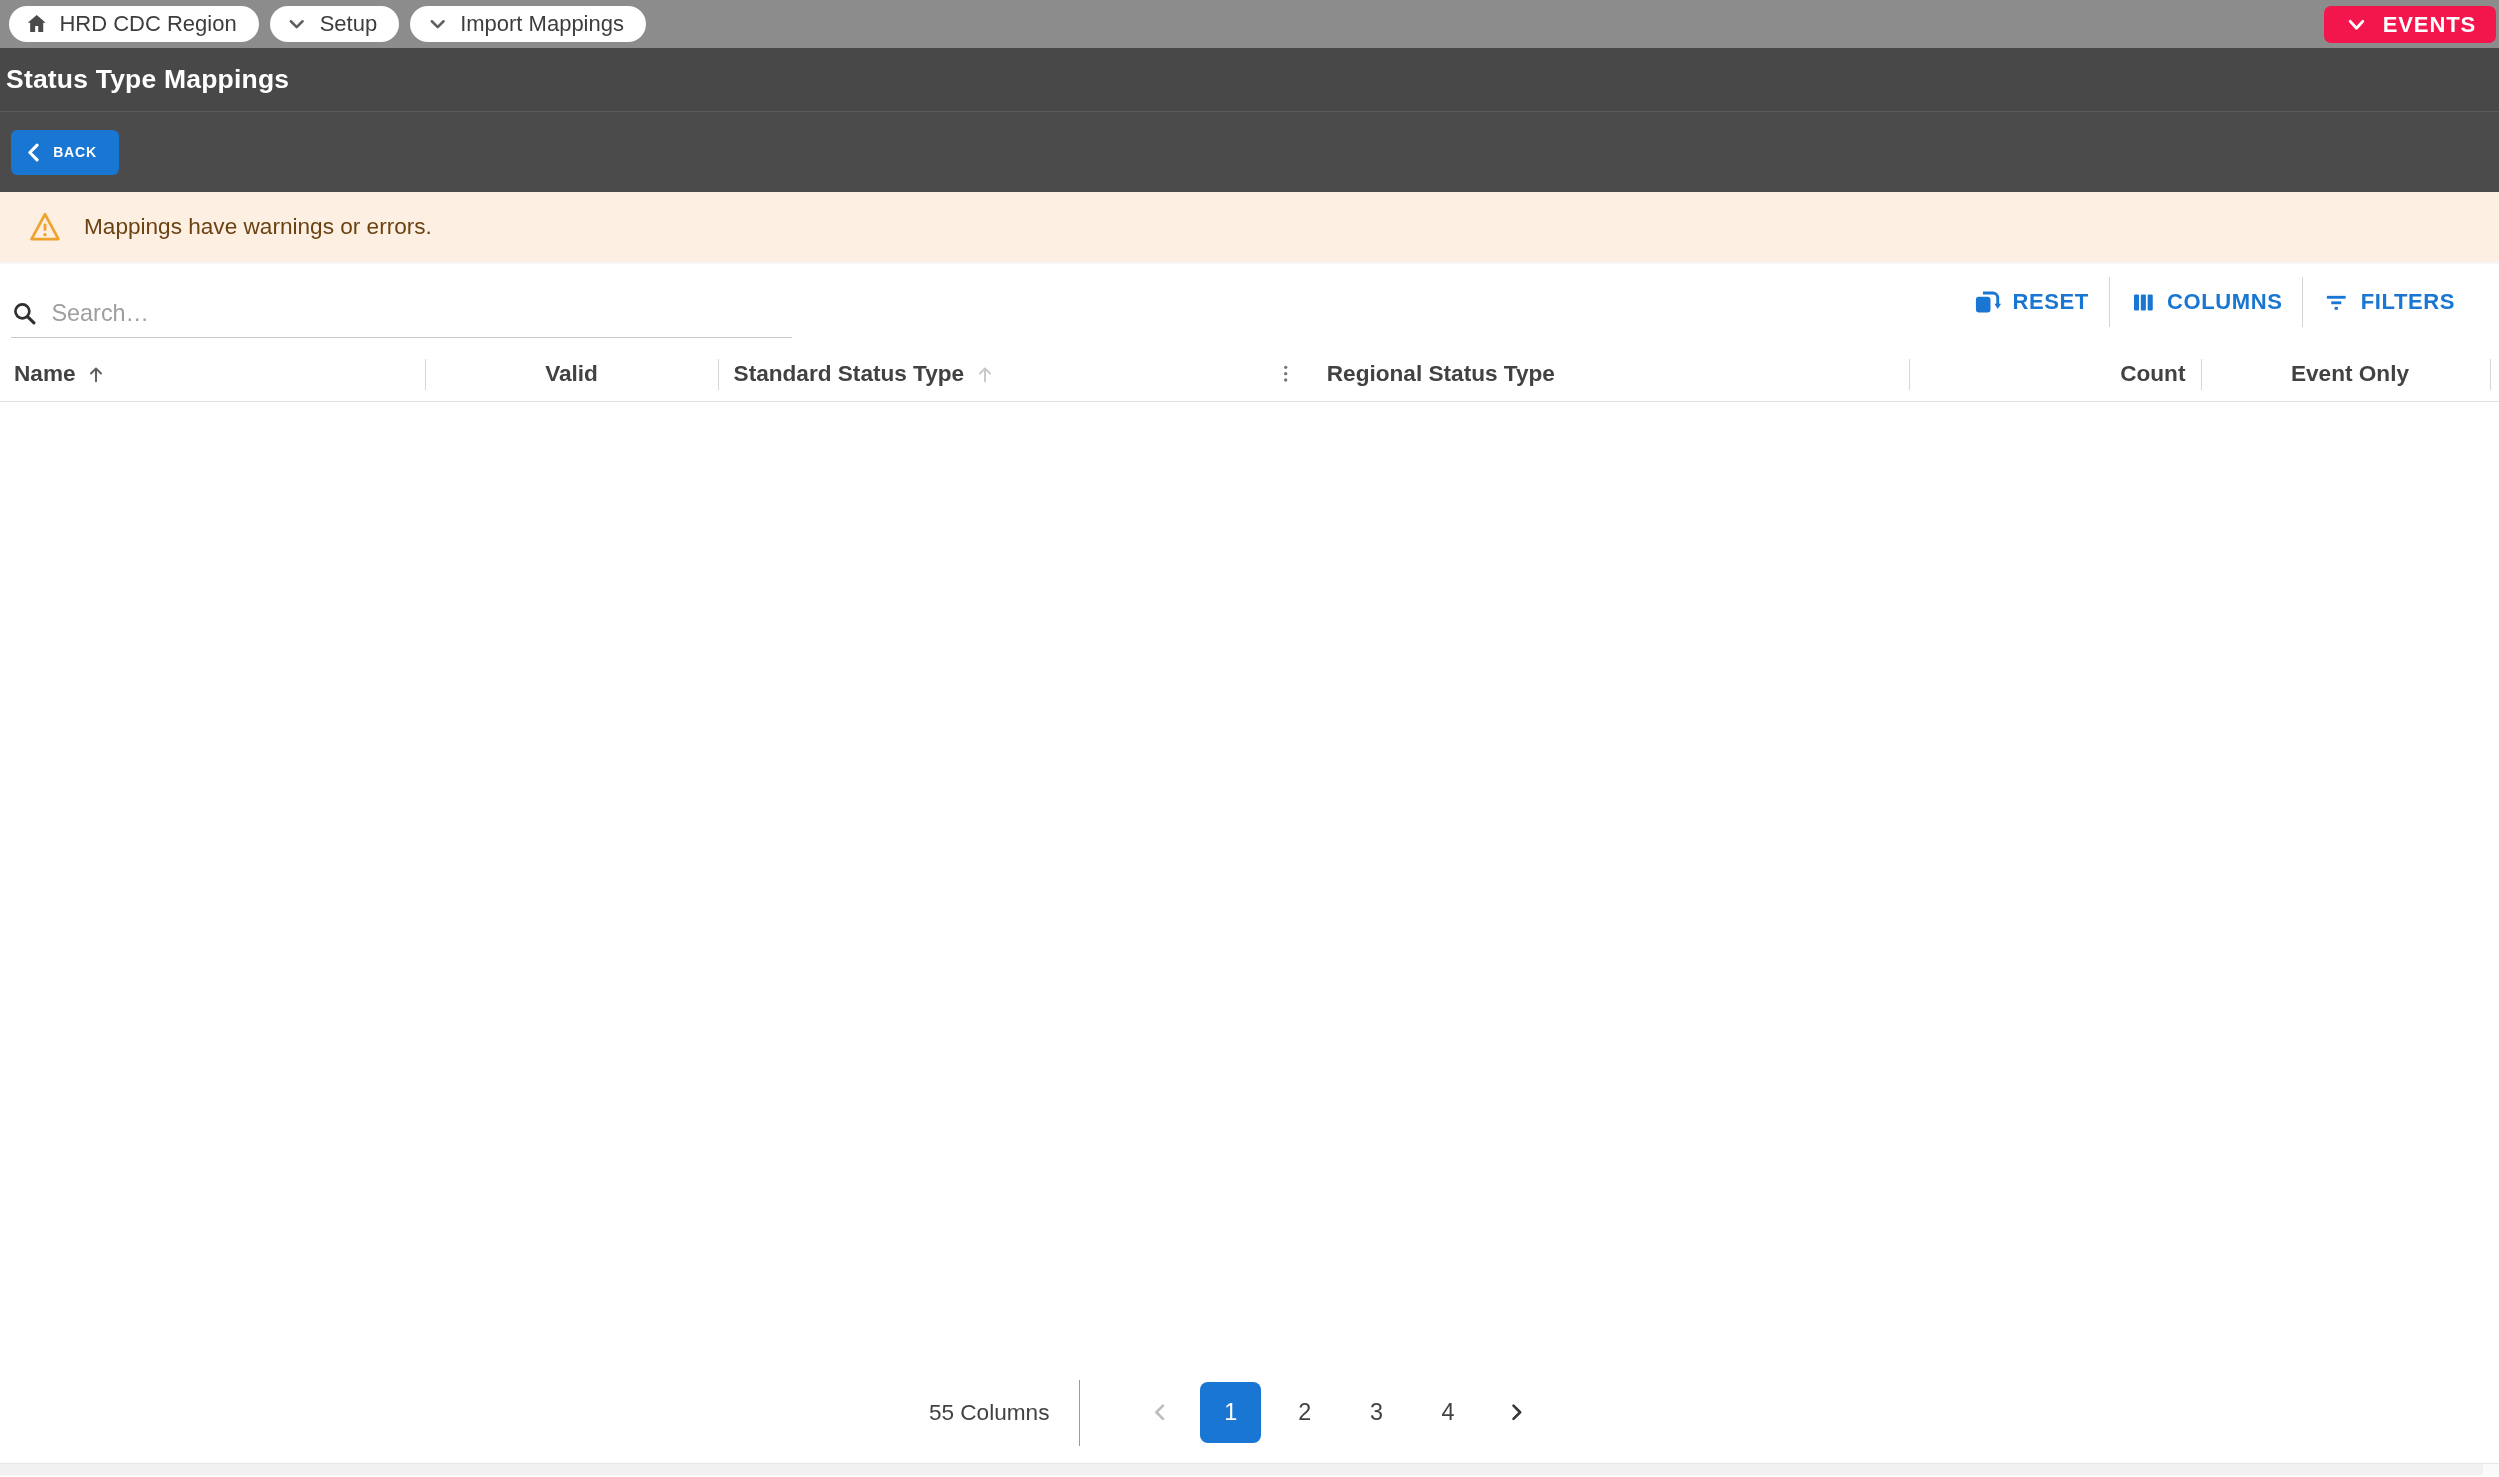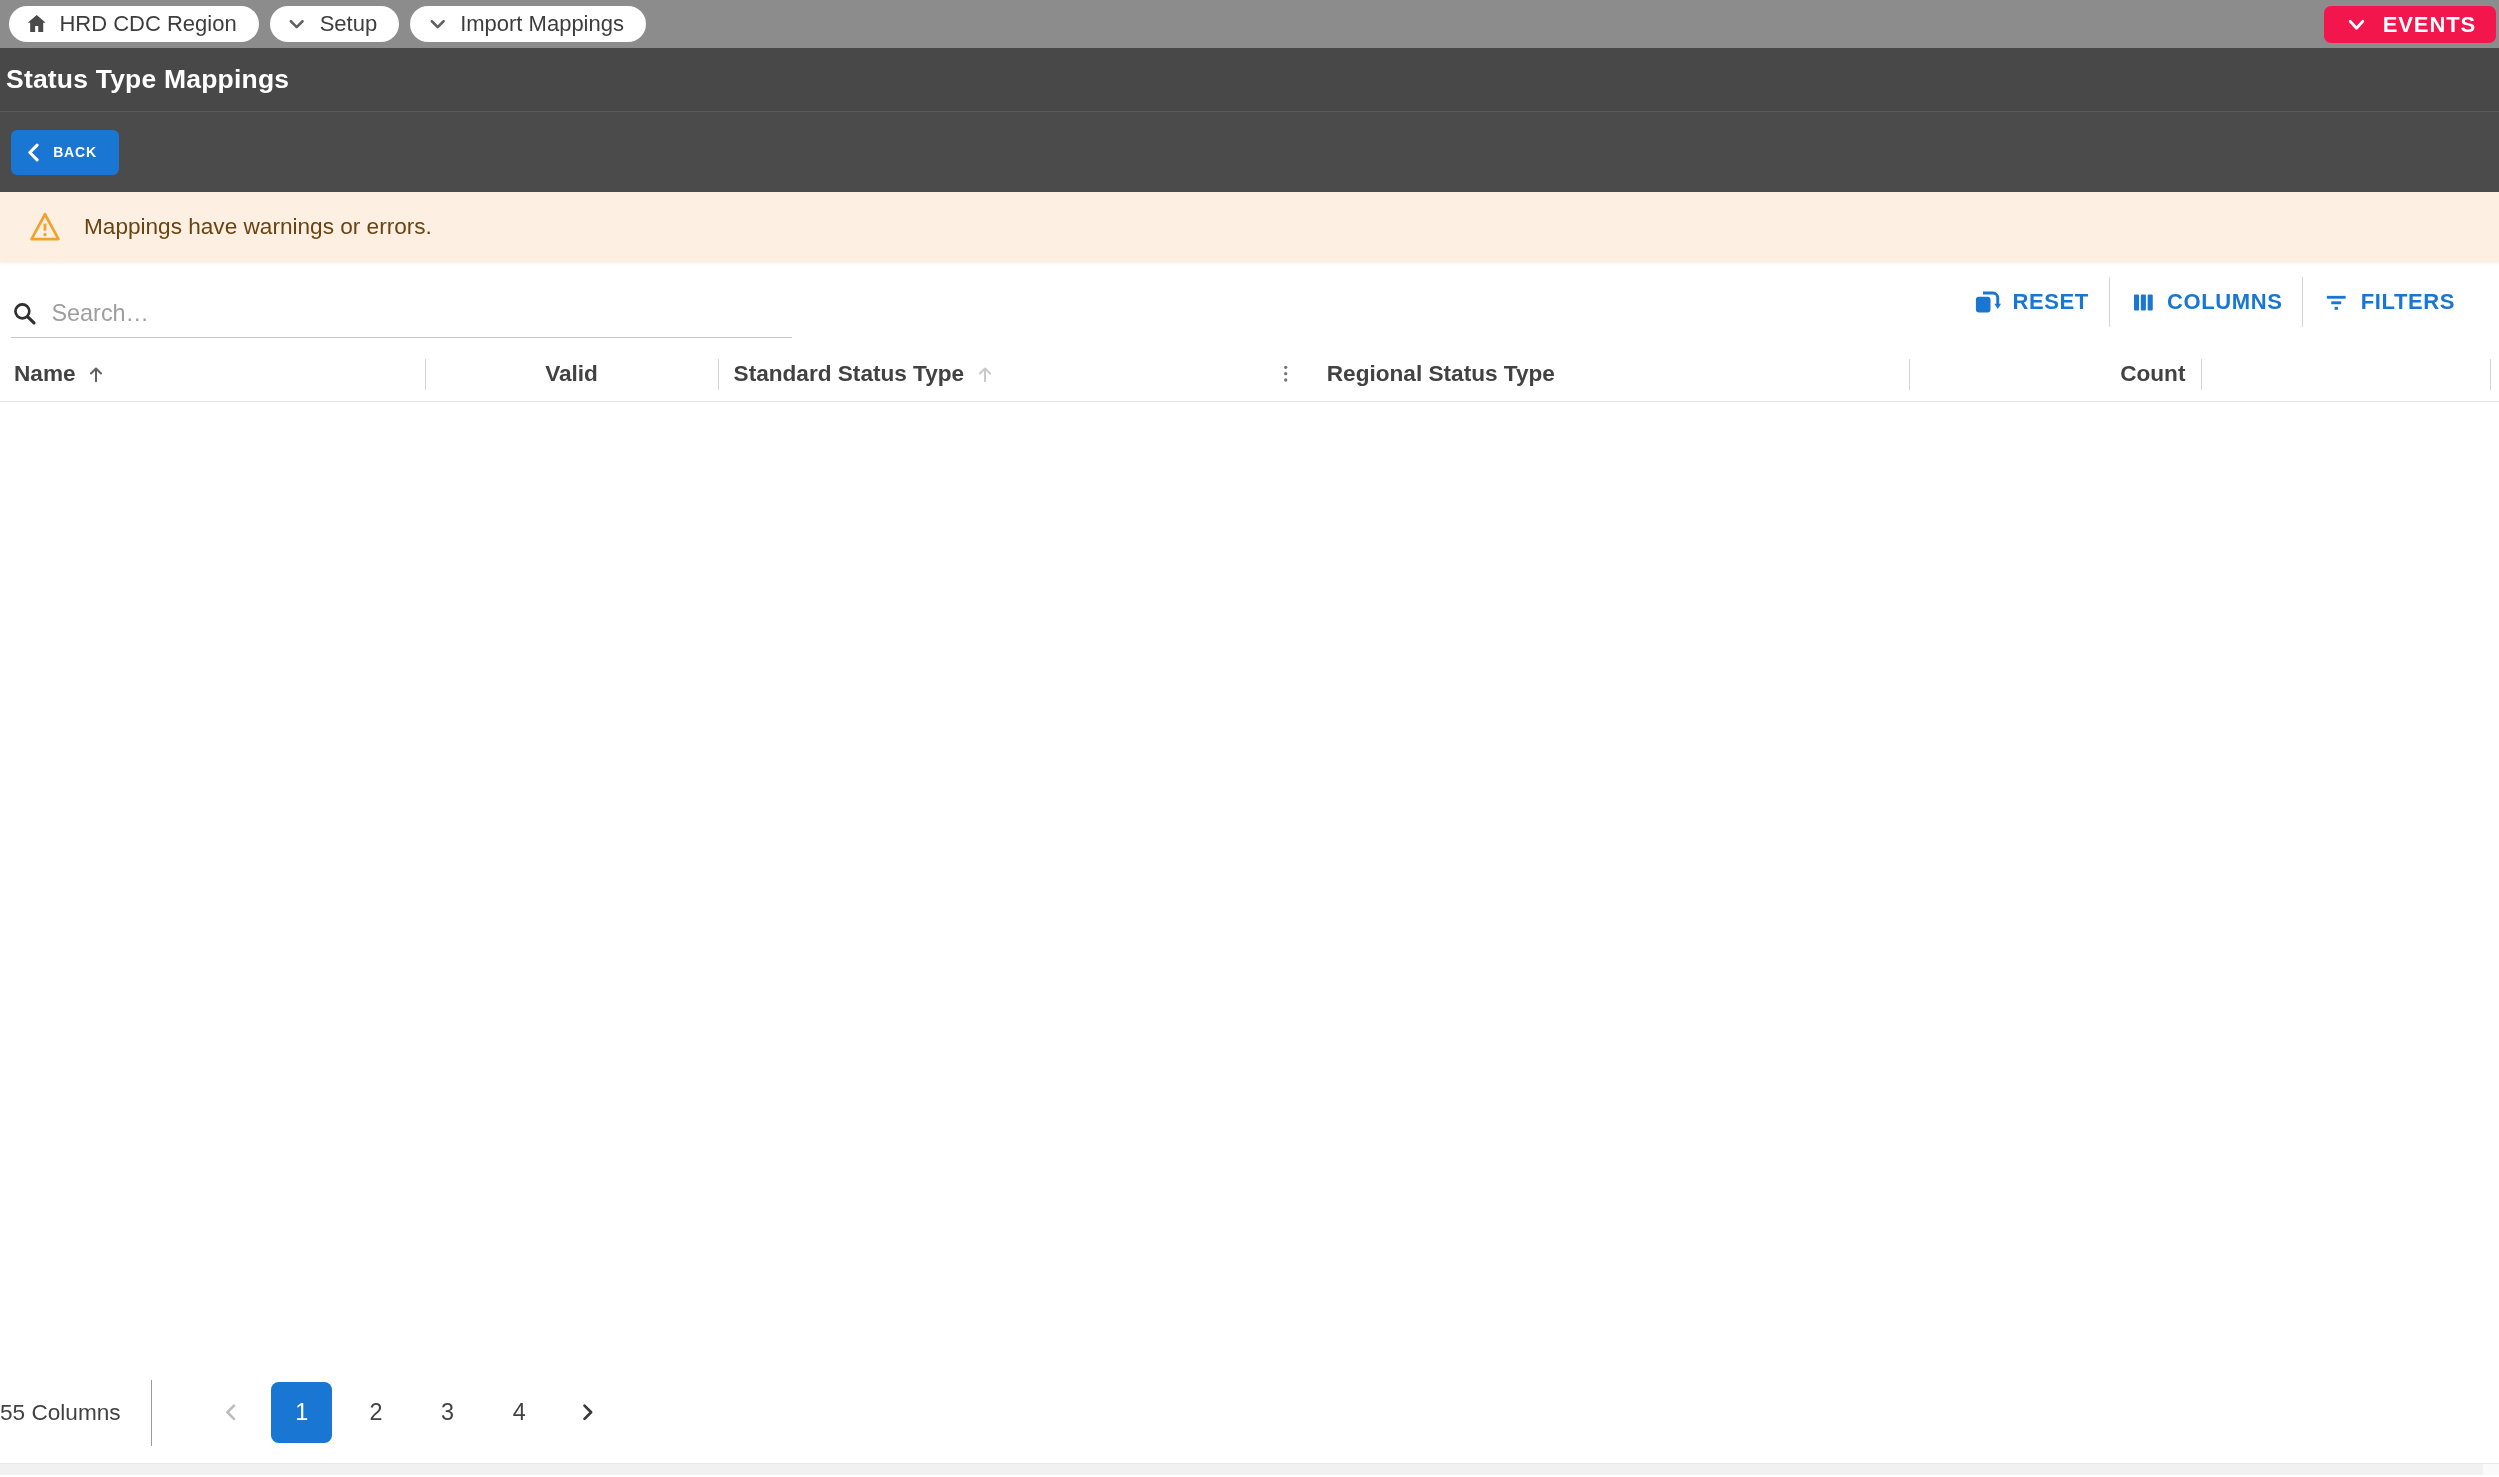--- a/index.html
+++ b/index.html
@@ -92,21 +92,21 @@
   .th.col-regional { padding-left: 7.8px; }
   .th.col-count { justify-content: flex-end; padding-right: 15.6px; }
   .th.col-event { justify-content: center; }
   .col-menu-btn { margin-left: auto; margin-right: 22px; background: none; border: none; cursor: pointer; padding: 0; }
   .hsep { position: absolute; top: 12.5px; width: 0.8px; height: 31px; background: #d6d6d6; }
 
   .tbody { height: 960px; }
 
   
   .pagination {
-    height: 101px; display: flex; align-items: center; justify-content: flex-start;
+    height: 101px; display: flex; align-items: center; justify-content: center;
     padding-right: 31px; font-size: 22.6px; color: #424242;
   }
   .pag-summary { margin-right: 30px; }
   .pag-sep { width: 0.8px; height: 66px; background: #9a9a9a; margin-right: 56px; }
   .pag-nav { background: none; border: none; cursor: pointer; padding: 0; margin: 0 11px; }
   .pag-nav.prev { margin-right: 26.5px; }
   .page-btn {
     min-width: 56px; height: 61px; border: none; background: none; cursor: pointer;
     font-size: 23.4px; color: #424242; font-family: inherit; margin-right: 15.6px; border-radius: 7.8px;
   }
@@ -251,20 +251,23 @@
           <circle cx="12" cy="18.5" r="1.7" fill="#757575"></circle>
       </svg>
     </button>
   </div>
   <div class="th col-regional">
     <span>Regional Status Type</span>
   </div>
   <div class="th col-count">
     <span>Count</span>
   </div>
+  <div class="th col-event">
+    <span>Event Only</span>
+  </div>
   <div class="hsep" style="left:425px"></div>
   <div class="hsep" style="left:718px"></div>
   <div class="hsep" style="left:1909px"></div>
   <div class="hsep" style="left:2201px"></div>
   <div class="hsep" style="left:2490px"></div>
 </div>
 
 <div class="tbody" id="table-body"></div>
 
 <div class="pagination">

